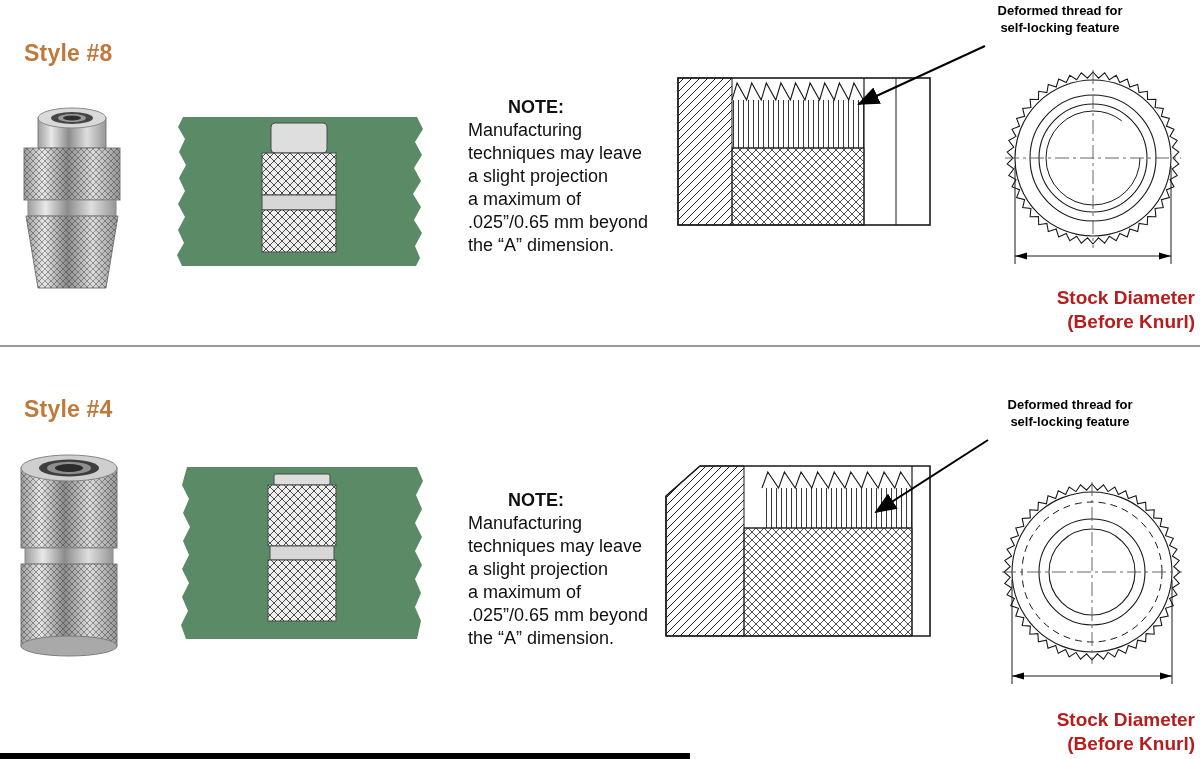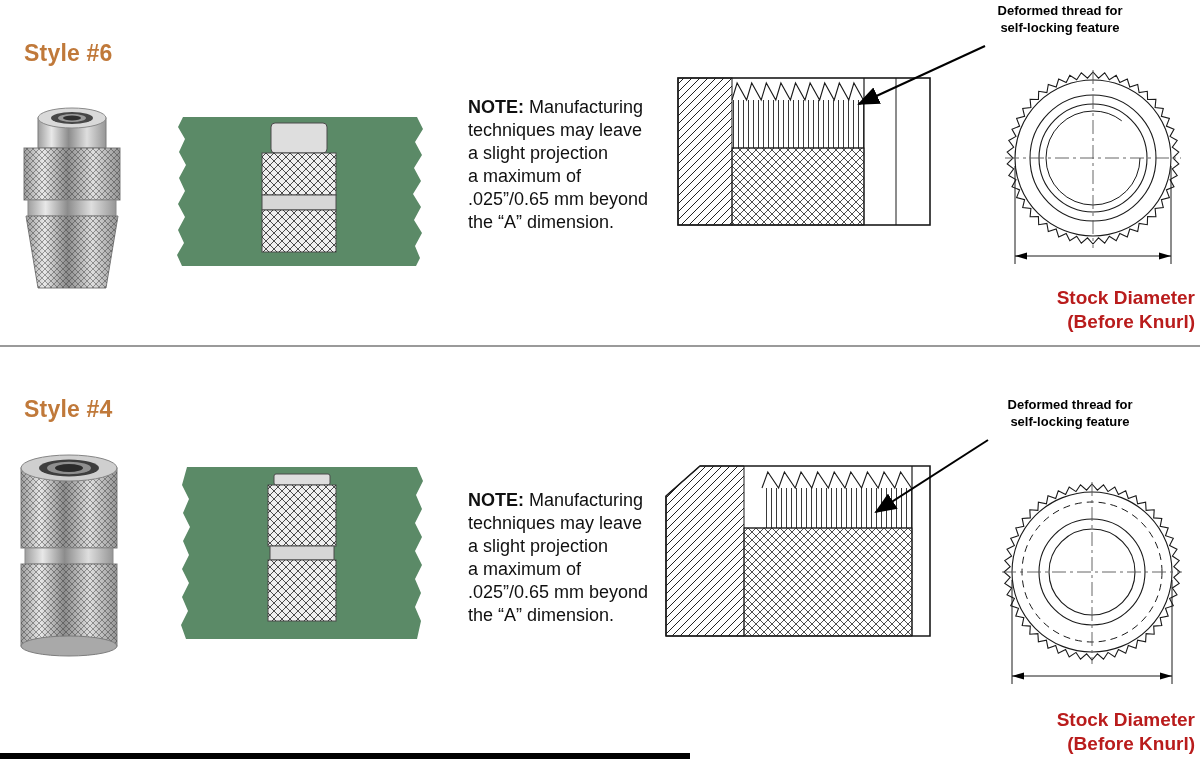--- a/index.html
+++ b/index.html
@@ -5,21 +5,21 @@
   * { margin:0; padding:0; box-sizing:border-box; }
   html,body { background:#ffffff; }
   body { font-family:"Liberation Sans", sans-serif; color:#111; }
   .page { position:relative; width:1200px; height:759px; background:#fff; overflow:hidden; }
   .abs { position:absolute; }
   svg { display:block; }
   .defs-svg { position:absolute; width:0; height:0; overflow:hidden; }
 
   .style-title { font-size:23px; font-weight:bold; color:var(--heading-orange,#c0793a); letter-spacing:0.2px; }
   .note { font-size:18px; line-height:1.28; color:#101010; }
-  .note b { font-weight:bold; }
+  .note b { font-weight:bold;margin-left:40px; }
   .callout { font-size:13px; font-weight:bold; text-align:center; line-height:1.3; color:#000; }
   .dim-label { font-size:19px; font-weight:bold; text-align:right; line-height:1.28; color:#b91c1c; }
 
   .divider { background:#9a9a9a; height:2px; width:1200px; }
   .bottom-rule { background:#000; }
 
   .thin { fill:none; stroke:#1a1a1a; stroke-width:1.1; }
   .centerline { stroke:#555; stroke-width:0.9; stroke-dasharray:14 4 3 4; fill:none; }
   .green-fill { fill:var(--panel-green,#5b8a67); }
 </style>
@@ -48,21 +48,21 @@
       <stop offset="1" stop-color="#969696"></stop>
     </linearGradient>
     <marker id="arrowhead" markerWidth="11" markerHeight="9" refX="10" refY="4.5" orient="auto">
       <path d="M0 0 L11 4.5 L0 9 Z" fill="#000"></path>
     </marker>
   </defs>
 </svg>
 
 <div class="page">
 
-  <div class="style-title abs" style="left:24px; top:40px;">Style #6</div>
+  <div class="style-title abs" style="left:24px; top:40px;">Style #8</div>
 
   <div class="abs" style="left:6px; top:92px;">
     <svg width="132" height="202" viewBox="0 0 132 202">
       <rect x="32" y="26" width="68" height="30" fill="url(#metal)" stroke="#7d7d7d"></rect>
       <ellipse cx="66" cy="26" rx="34" ry="10" fill="#d9d9d9" stroke="#8a8a8a"></ellipse>
       <ellipse cx="66" cy="26" rx="21" ry="6" fill="#474747"></ellipse>
       <ellipse cx="66" cy="26" rx="14" ry="4" fill="#9b9b9b"></ellipse>
       <ellipse cx="66" cy="26" rx="9" ry="2.6" fill="#2f2f2f"></ellipse>
       <rect x="18" y="56" width="96" height="52" fill="url(#metal)" stroke="#7d7d7d"></rect>
       <rect x="18" y="56" width="96" height="52" fill="url(#knurlfine)"></rect>

